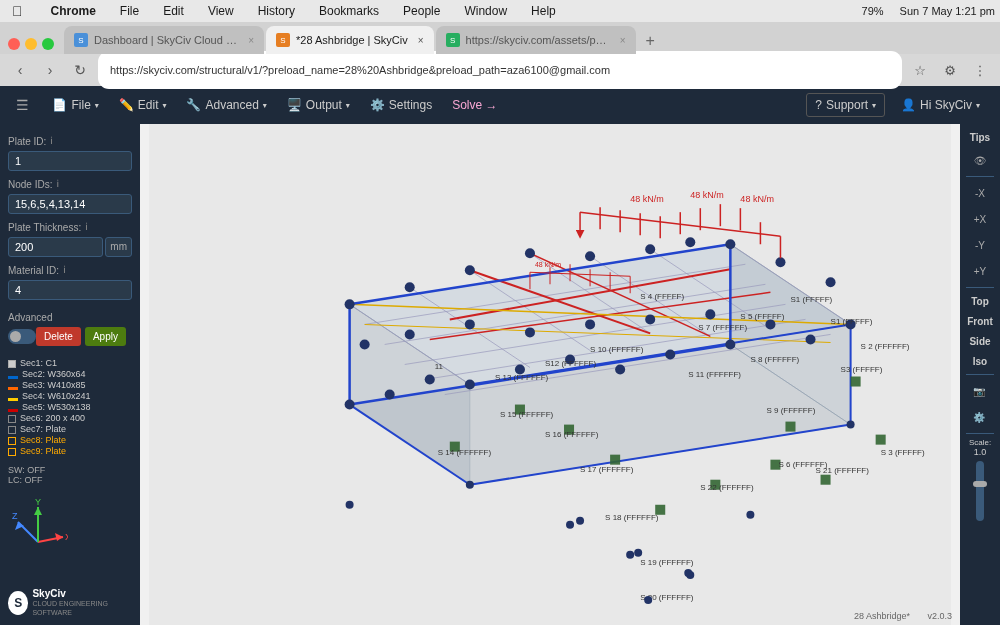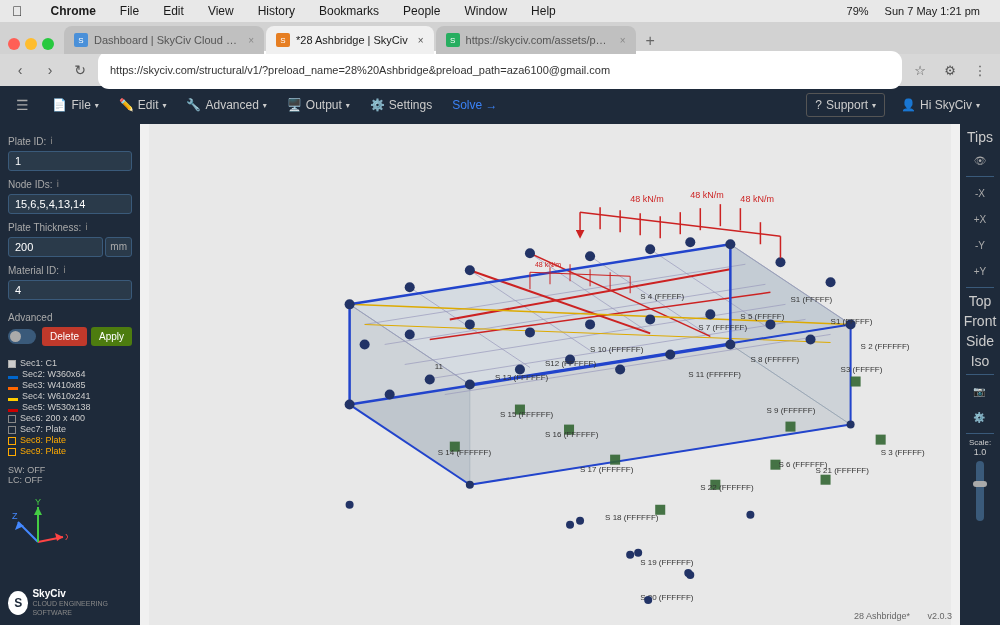--- a/index.html
+++ b/index.html
@@ -7,21 +7,21 @@
 
     
     .mac-menubar {
       width: 1000px; height: 22px; background: #e8e8e8;
       display: flex; align-items: center; font-size: 12px; color: #1a1a1a;
       padding: 0 8px; gap: 16px; position: relative;
     }
     .mac-menubar .apple-icon { font-size: 14px; margin-right: 4px; }
     .mac-menubar span { cursor: default; padding: 2px 4px; }
     .mac-menubar .right-items {
-      position: absolute; right: 16px; display: flex; align-items: center; gap: 8px; font-size: 11px;
+      position: absolute; right: 1px; display: flex; align-items: center; gap: 8px; font-size: 11px;
     }
 
     
     .browser-chrome { background: #d2d2d2; }
     .tab-bar {
       height: 32px; display: flex; align-items: flex-end; padding: 0 8px; gap: 2px; background: #d2d2d2;
     }
     .tab {
       height: 28px; display: flex; align-items: center; padding: 0 10px; gap: 6px;
       font-size: 11px; border-radius: 8px 8px 0 0; max-width: 200px; min-width: 140px;
@@ -118,21 +118,21 @@
     }
 
     
     .right-toolbar {
       width: 40px; background: #1e2a3a; display: flex; flex-direction: column; align-items: center; padding: 4px 0; gap: 2px;
     }
     .rt-btn {
       width: 32px; height: 24px; background: transparent; border: none; color: #aaa; font-size: 10px;
       cursor: pointer; border-radius: 3px; display: flex; align-items: center; justify-content: center;
     }
-    .rt-btn.label { font-size: 14px; color: #ccc; height: 18px; }
+    .rt-btn.label { font-size: 10px; color: #ccc; height: 18px; font-weight: bold; }
     .rt-divider { width: 28px; height: 1px; background: #3a5a7a; margin: 2px 0; }
     .rt-scale { color: #ccc; font-size: 9px; text-align: center; }
     .scale-slider { width: 8px; height: 60px; background: #3a5a7a; border-radius: 4px; position: relative; margin: 2px auto; }
     .scale-thumb { width: 14px; height: 6px; background: #aaa; border-radius: 3px; position: absolute; left: -3px; top: 20px; cursor: pointer; }
 
     
     .model-svg { position: absolute; top: 0; left: 0; width: 100%; height: 100%; }
 
     .version-label { position: absolute; bottom: 4px; right: 8px; font-size: 9px; color: #666; }
     .project-label { position: absolute; bottom: 4px; right: 50px; font-size: 9px; color: #666; }
@@ -213,21 +213,21 @@
     </div>
     <div class="header-menu-item">
       <span>🖥️</span>
       <span>Output</span>
       <span style="font-size:8px;">▾</span>
     </div>
     <div class="header-menu-item">
       <span>⚙️</span>
       <span>Settings</span>
     </div>
-    <div class="header-menu-item" style="color:#3b82f6;">
+    <div class="header-menu-item" style="color:#f9a8d4;">
       <span>Solve →</span>
     </div>
   </div>
   <div class="header-right">
     <div class="support-btn">
       <span>?</span>
       <span>Support</span>
       <span style="font-size:8px;">▾</span>
     </div>
     <div class="user-btn">
@@ -265,21 +265,21 @@
 
     <div class="panel-value-row">
       <span class="panel-label">Material ID:</span>
       <span class="panel-info-icon">ℹ</span>
     </div>
     <input class="panel-input" type="text" value="4" style="">
 
     <div class="advanced-row">
       <span class="panel-label">Advanced</span>
     </div>
-    <div style="display:flex;align-items:center;justify-content:space-between;">
+    <div style="display:flex;align-items:center;">
       <div class="toggle"></div>
       <div class="action-btns">
         <button class="btn-delete">Delete</button>
         <button class="btn-apply">Apply</button>
       </div>
     </div>
 
     <div class="legend">
       <div class="legend-item">
         <div class="legend-box" style="background:#cccccc;border-color:#aaa;"></div>

